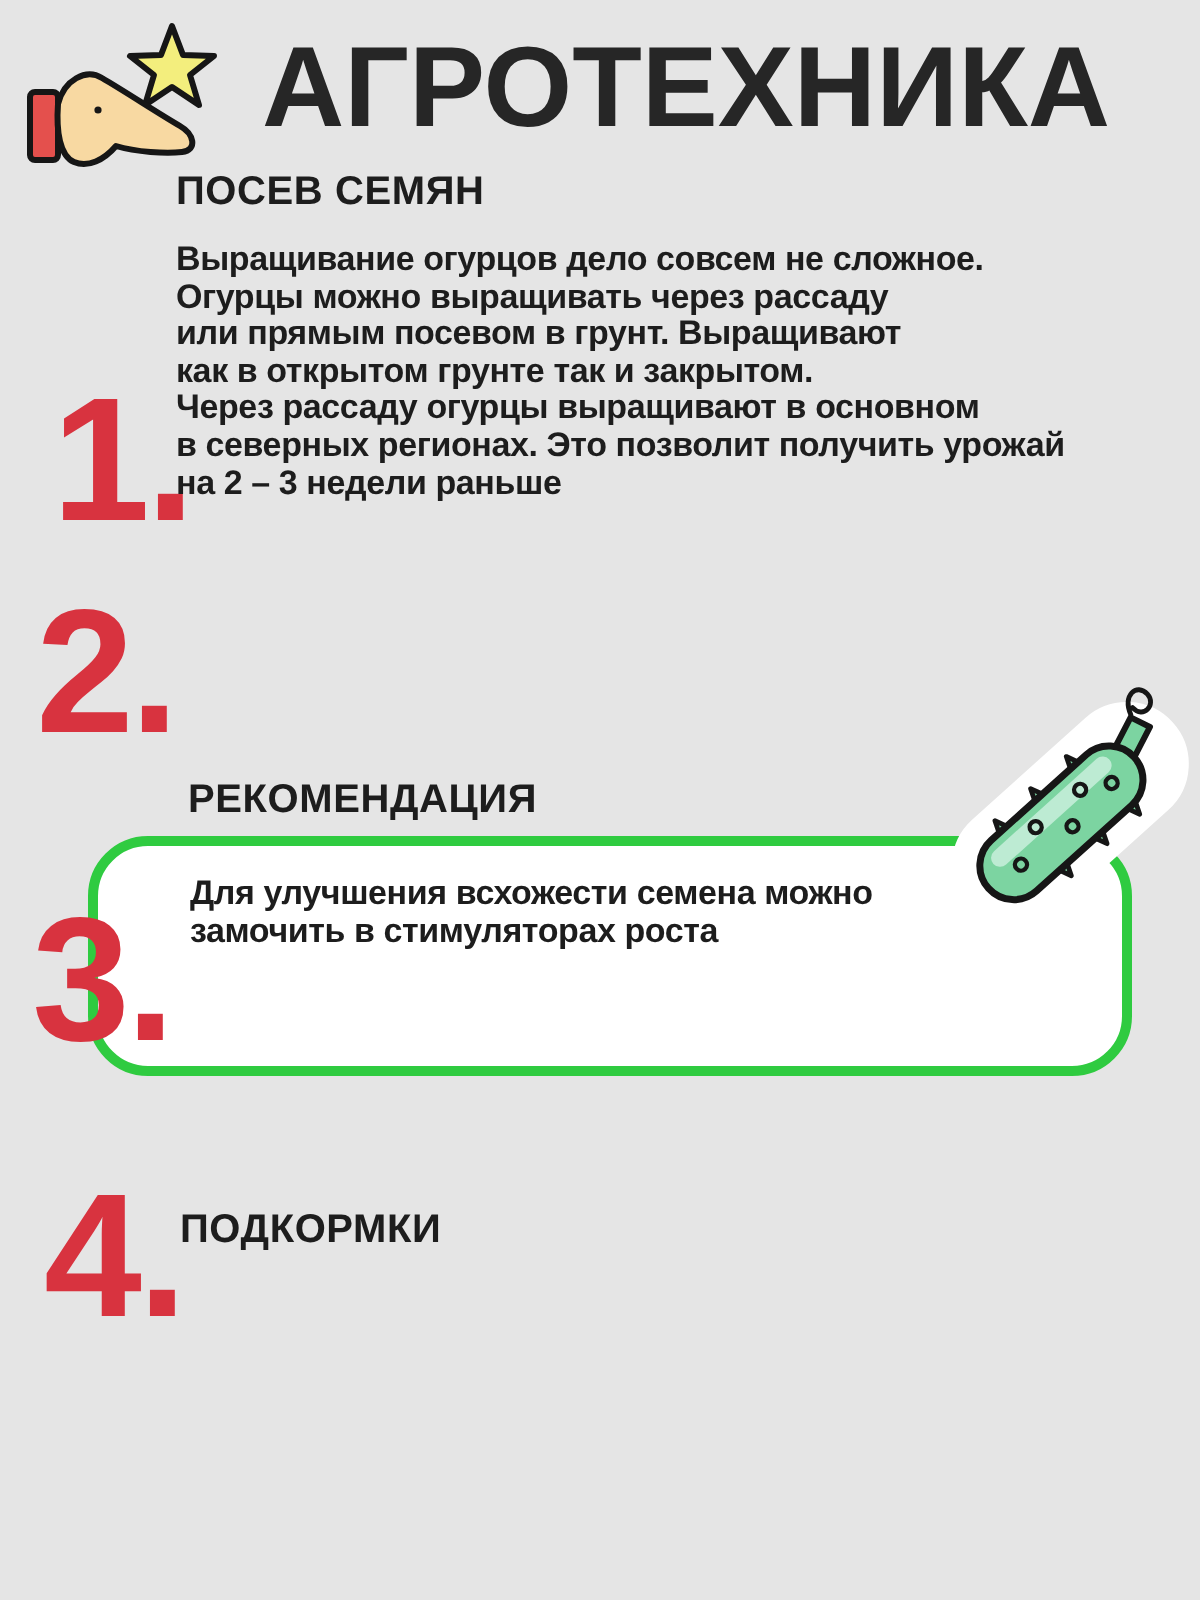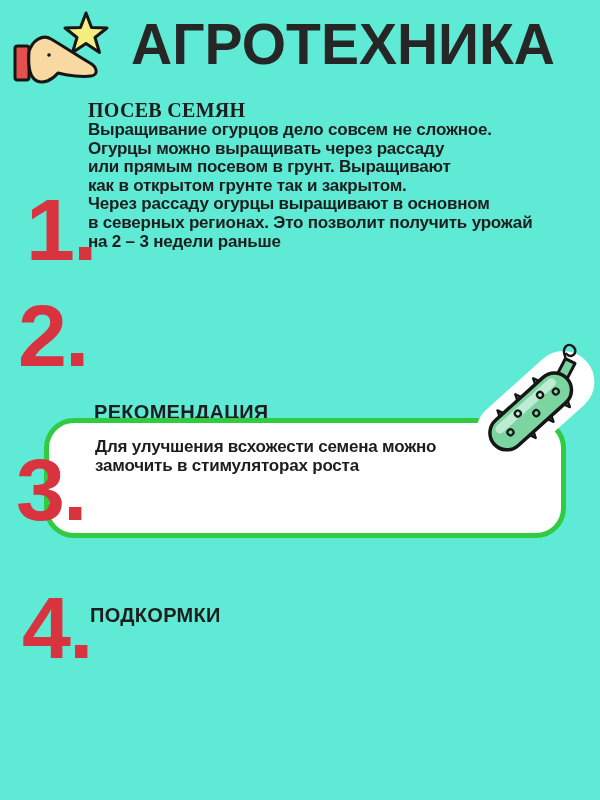--- a/index.html
+++ b/index.html
@@ -1,43 +1,43 @@
 <!DOCTYPE html>
 <html><head>
 <meta charset="utf-8">
 <style>
   html,body{margin:0;padding:0;background:#ffffff;}
   .canvas{
-    position:relative;width:600px;height:800px;background:#5eead4;overflow:hidden;
+    position:relative;width:600px;height:800px;background:#e5e5e5;overflow:hidden;
     font-family:"Liberation Sans", sans-serif;color:#1e1e1e;
   }
   .abs{position:absolute;}
   .title{
     left:131px;top:12px;width:462px;
     font-size:57px;line-height:64px;font-weight:600;letter-spacing:0px;
     color:#262626;white-space:nowrap;
   }
   .sec-heading{
     font-size:20px;line-height:24px;font-weight:600;letter-spacing:.3px;color:#1d1d1d;
     white-space:nowrap;
   }
   .body-text{
     font-size:17px;line-height:18.6px;letter-spacing:-0.2px;color:#1d1d1d;
     white-space:pre-line;font-weight:700;
   }
   .num{
     font-size:88px;line-height:88px;font-weight:700;color:#d8333f;
     letter-spacing:-2px;white-space:nowrap;
   }
-  .h-sowing{left:88px;top:98px;font-family:Liberation Serif, serif;}
+  .h-sowing{left:88px;top:84px;}
   .b1{left:88px;top:121px;width:500px;}
   .n1{left:26px;top:186px;}
   .n2{left:18px;top:292px;}
   .b2{left:95px;top:288px;width:480px;}
-  .h-rec{left:94px;top:400px;}
+  .h-rec{left:94px;top:388px;}
   .greenbox{
     left:44px;top:418px;width:522px;height:120px;box-sizing:border-box;
     border:5px solid #2fcb40;border-radius:30px;background:#ffffff;
   }
   .n3{left:16px;top:446px;z-index:2;}
   .bp1{left:95px;top:438px;width:440px;z-index:2;}
   .bp2{left:88px;top:494px;width:460px;z-index:2;}
   .cucumber{left:468px;top:338px;z-index:3;}
   .hand{left:8px;top:6px;}
   .n4{left:22px;top:584px;}

